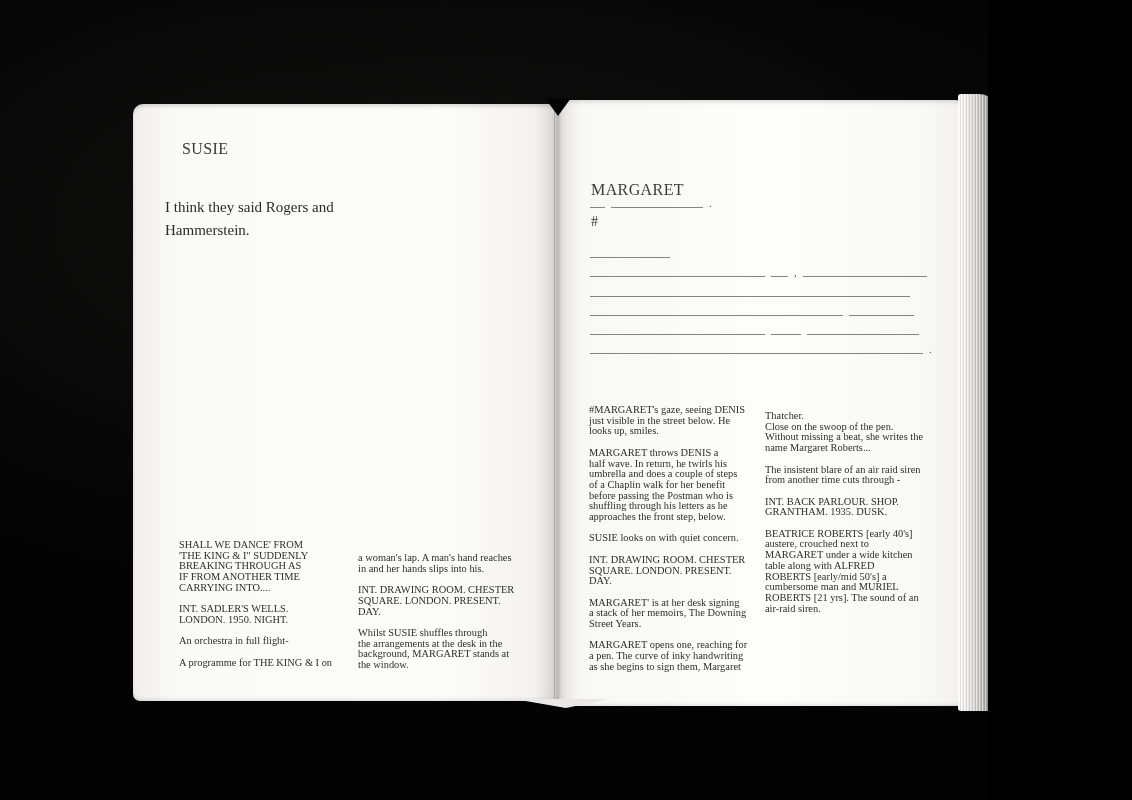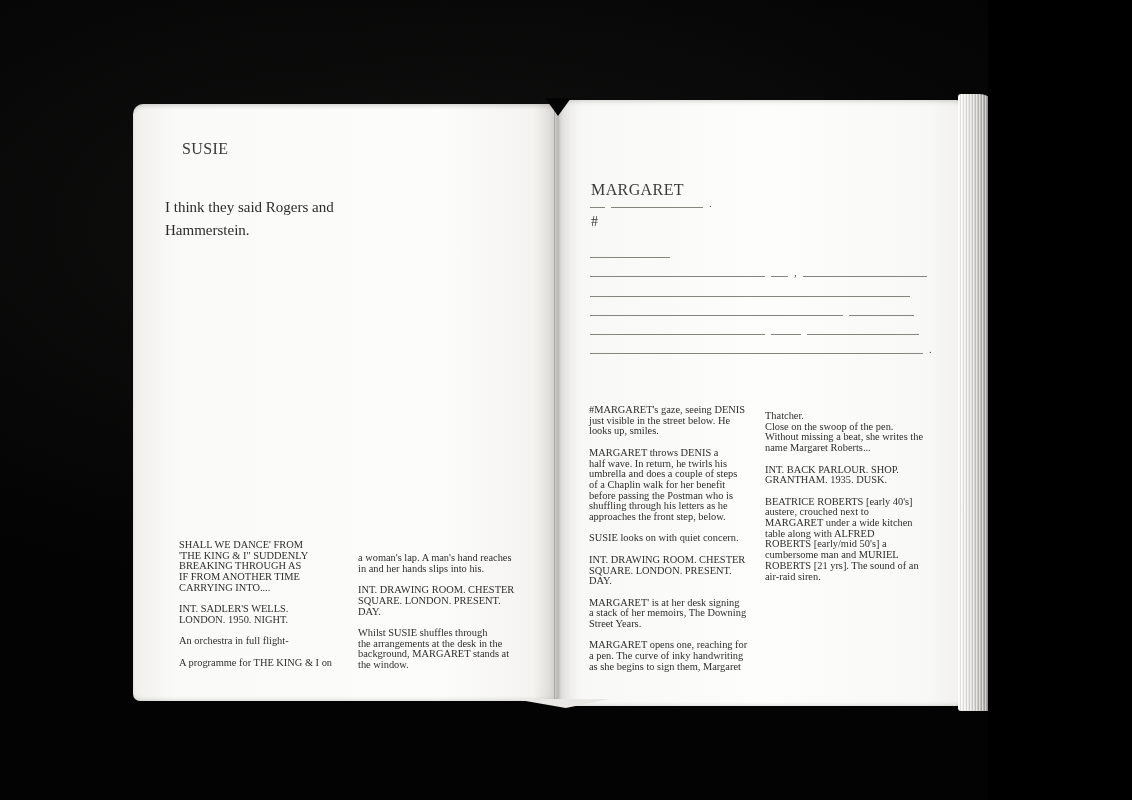--- a/index.html
+++ b/index.html
@@ -166,20 +166,22 @@
 Street Years.</p>
         <p class="para">MARGARET opens one, reaching for
 a pen. The curve of inky handwriting
 as she begins to sign them, Margaret</p>
       </div>
     <div class="col col-2">
         <p class="para">Thatcher.
 Close on the swoop of the pen.
 Without missing a beat, she writes the
 name Margaret Roberts...</p>
+        <p class="para">The insistent blare of an air raid siren
+from another time cuts through -</p>
         <p class="para">INT. BACK PARLOUR. SHOP.
 GRANTHAM. 1935. DUSK.</p>
         <p class="para">BEATRICE ROBERTS [early 40's]
 austere, crouched next to
 MARGARET under a wide kitchen
 table along with ALFRED
 ROBERTS [early/mid 50's] a
 cumbersome man and MURIEL
 ROBERTS [21 yrs]. The sound of an
 air-raid siren.</p>

